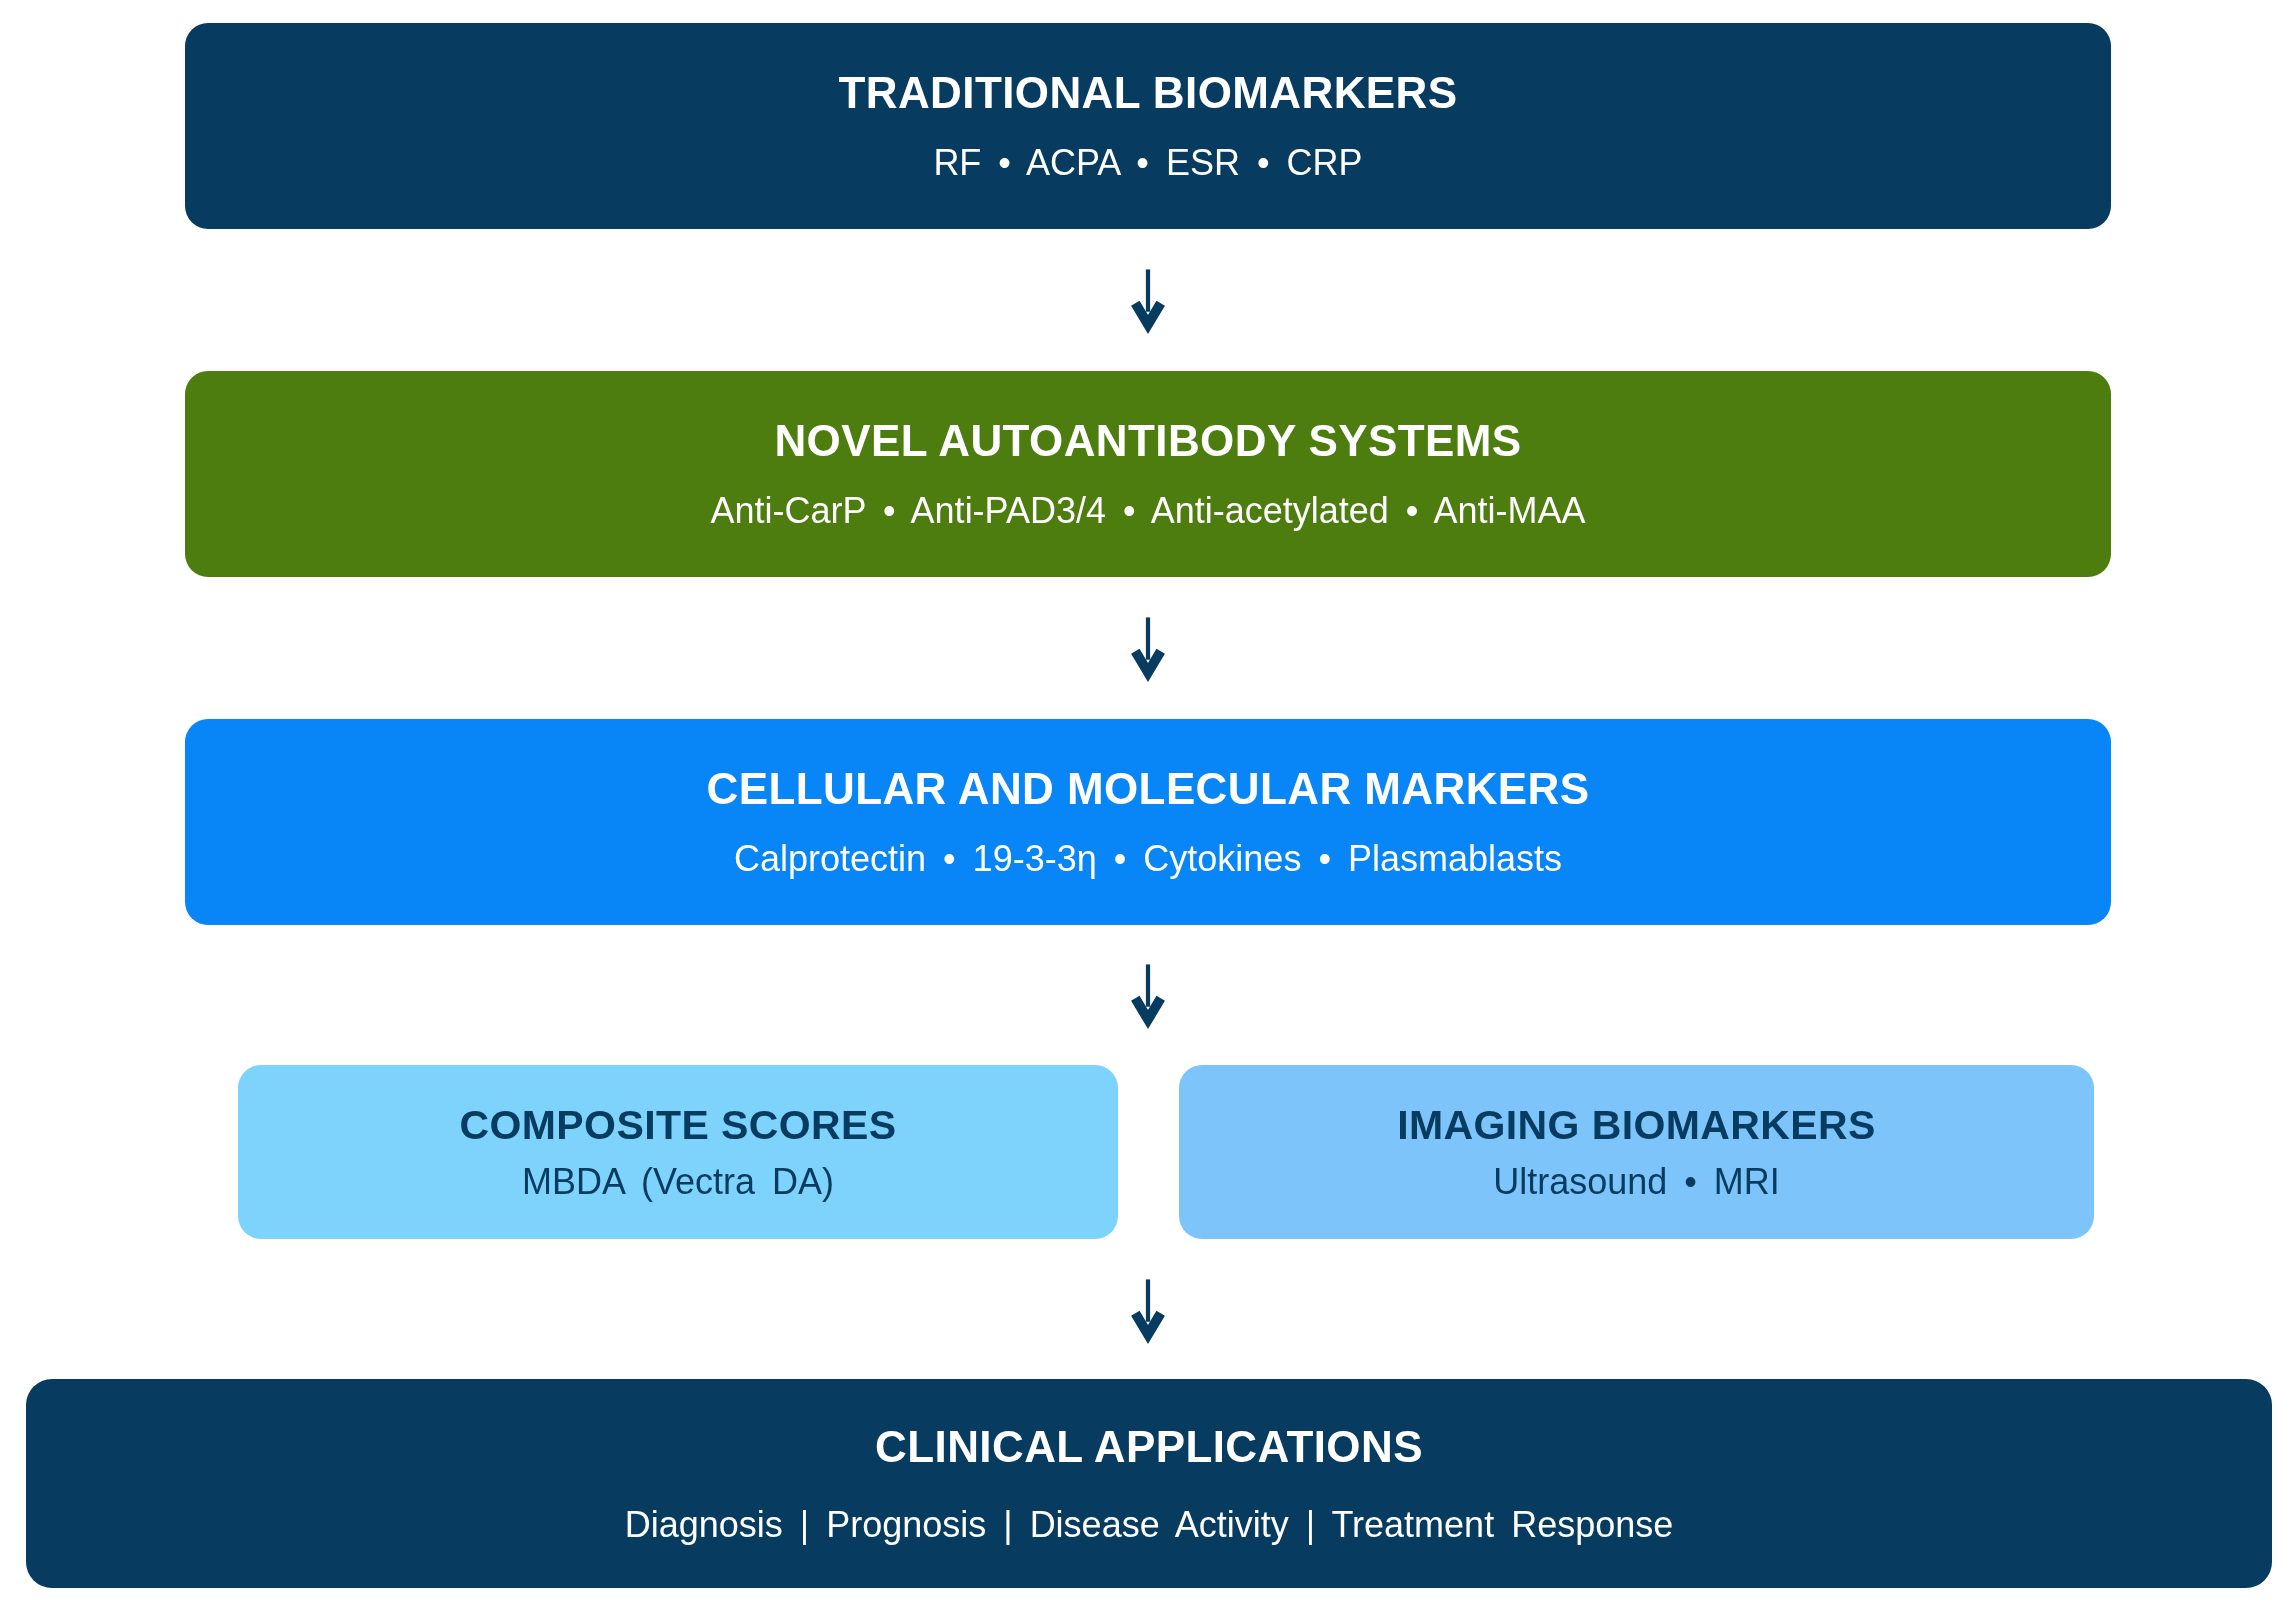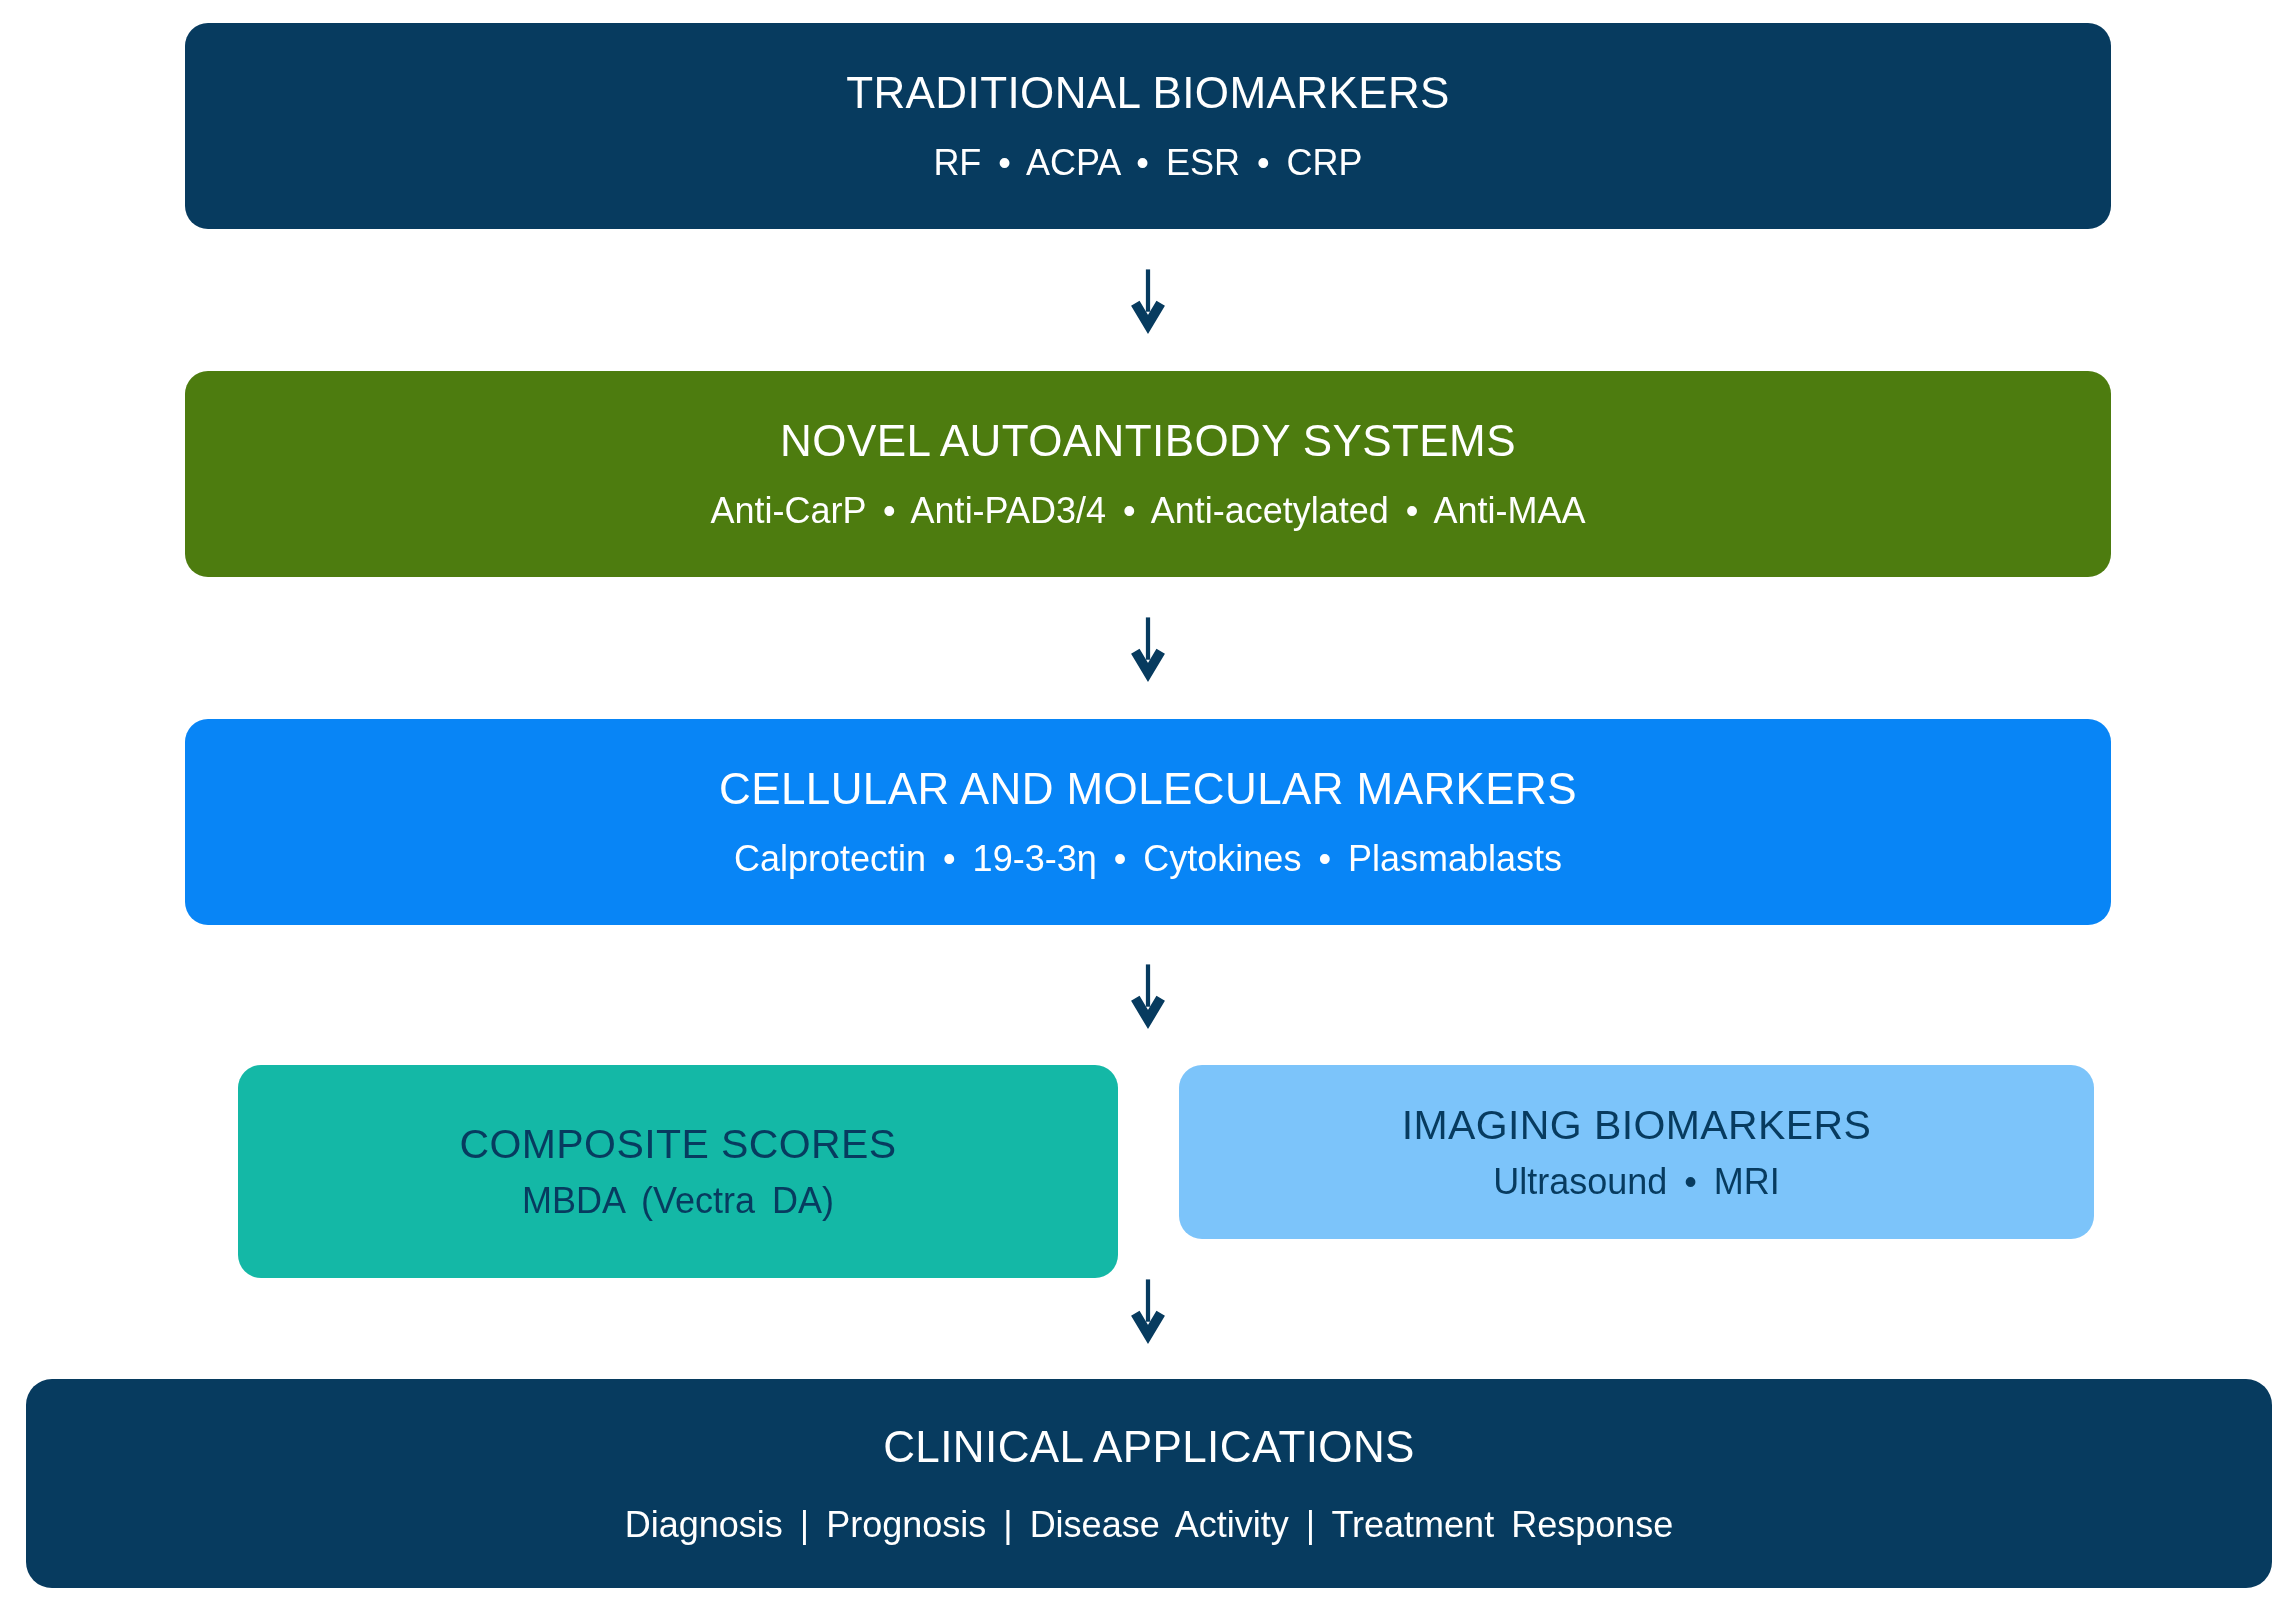--- a/index.html
+++ b/index.html
@@ -9,38 +9,38 @@
   .flow-box{
     position:absolute;
     border-radius:23px;
     display:flex;
     flex-direction:column;
     align-items:center;
     justify-content:center;
     text-align:center;
   }
   .flow-box .box-title{
-    font-weight:normal;
+    font-weight:bold;
     font-size:44px;
     letter-spacing:0.4px;
     line-height:1.1;
   }
   .flow-box .box-subtitle{
     font-size:36px;
     line-height:1.1;
     word-spacing:7px;
   }
 
   
   .box-traditional{left:185px;top:23px;width:1926px;height:206px;background:#073B5F;color:#ffffff;gap:25.6px;}
   .box-novel{left:185px;top:371px;width:1926px;height:206px;background:#4d7c0f;color:#ffffff;gap:25.6px;}
   .box-cellular{left:185px;top:719px;width:1926px;height:206px;background:#0885F6;color:#ffffff;gap:25.6px;}
 
   
-  .box-composite{left:238px;top:1065px;width:880px;height:213px;background:#14b8a6;color:#073B5F;gap:14px;}
+  .box-composite{left:238px;top:1065px;width:880px;height:174px;background:#7dd3fc;color:#073B5F;gap:14px;}
   .box-imaging{left:1179px;top:1065px;width:915px;height:174px;background:#7CC4FA;color:#073B5F;gap:14px;}
   .box-composite .box-title,.box-imaging .box-title{font-size:41px;}
   .box-composite .box-subtitle,.box-imaging .box-subtitle{font-size:36px;}
 
   
   .box-clinical{left:26px;top:1379px;width:2246px;height:209px;background:#073B5F;color:#ffffff;gap:34px;border-radius:26px;}
 
   .down-arrow{position:absolute;left:1130px;width:36px;height:67px;}
   .arrow-1{top:268px;}
   .arrow-2{top:616px;}

